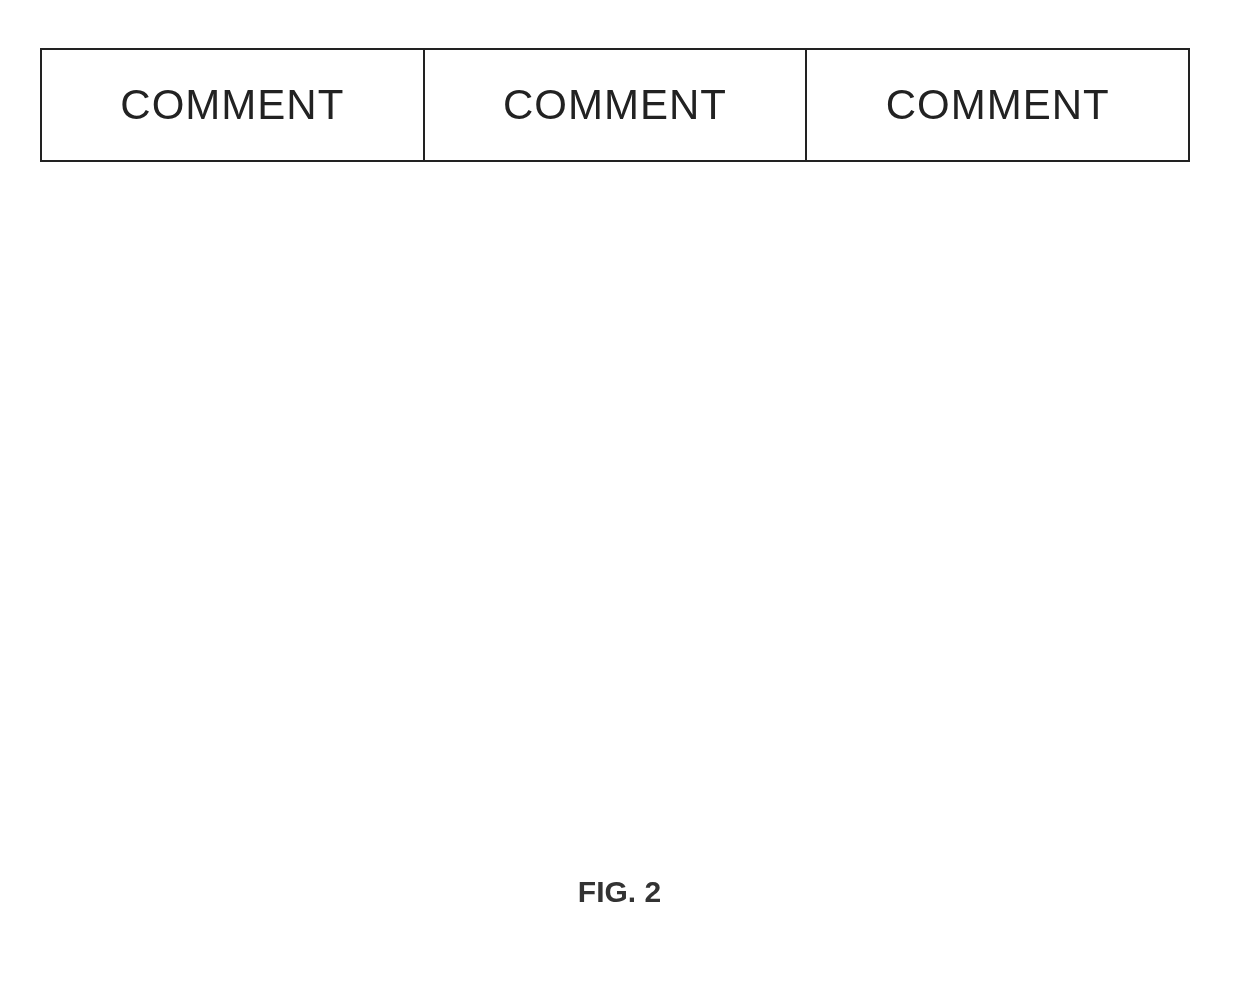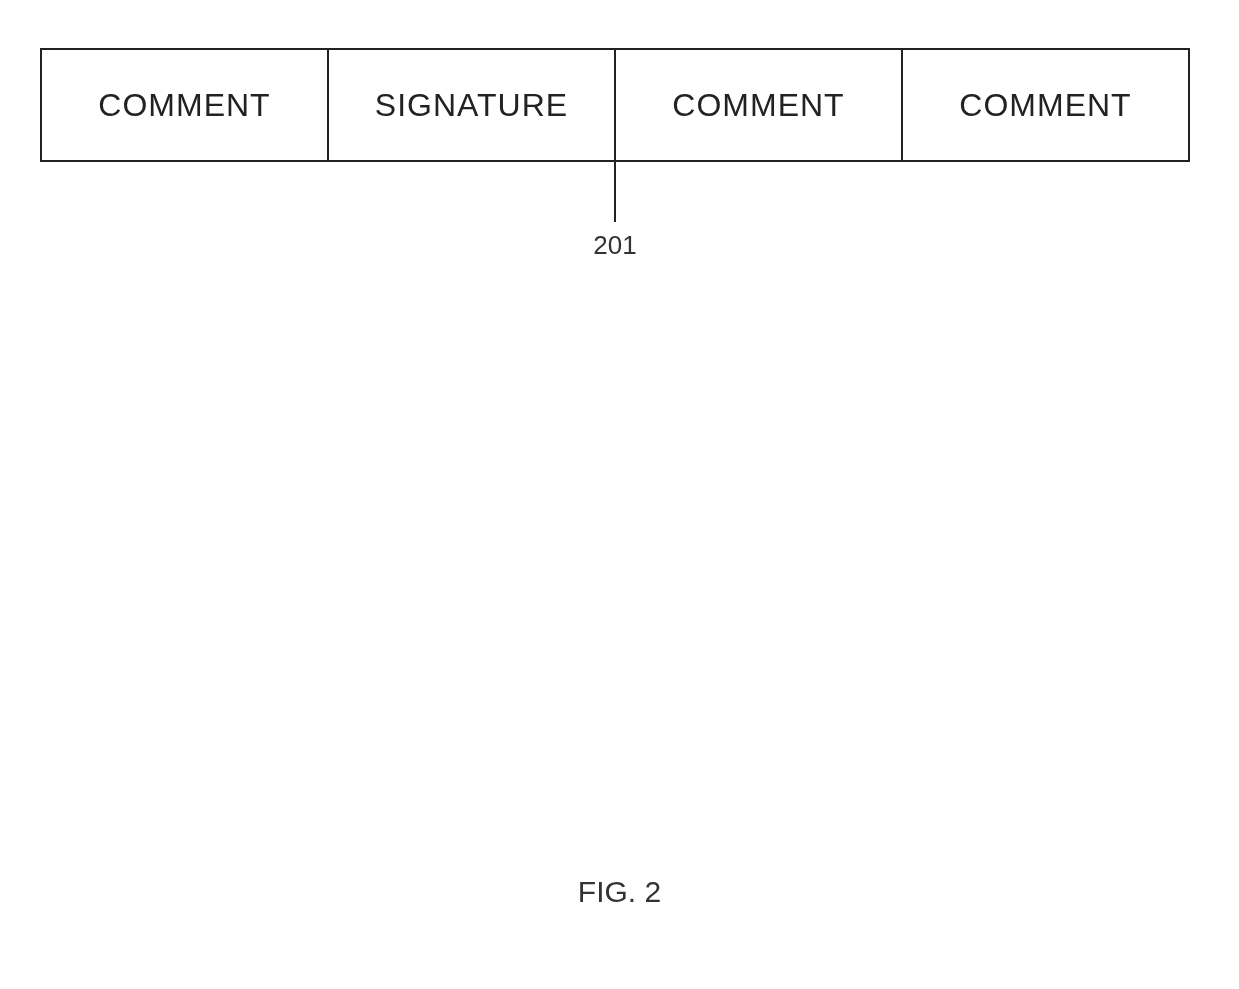--- a/index.html
+++ b/index.html
@@ -39,21 +39,21 @@
       align-items: center;
       justify-content: center;
       min-height: 110px;
     }
 
     .box:last-child {
       border-right: none;
     }
 
     .box-label {
-      font-size: 32px;
+      font-size: 42px;
       font-weight: 500;
       color: #222;
       letter-spacing: 1px;
     }
 
     .connectors-row {
       display: flex;
       width: 1150px;
       margin-left: 10px;
     }
@@ -77,43 +77,36 @@
       margin-top: 8px;
     }
 
     .fig-label {
       position: absolute;
       bottom: 80px;
       left: 50%;
       transform: translateX(-50%);
       font-size: 30px;
       color: #333;
-      font-weight: 400;
+      font-weight: 700;
     }
   </style>
 </head>
 <body>
 
 <div class="diagram-container">
   <div class="boxes-row">
     <div class="box">
       <span class="box-label">COMMENT</span>
     </div>
     <div class="box">
-      <span class="box-label">SIGNATURE</span>
-    </div>
-    <div class="box">
       <span class="box-label">COMMENT</span>
     </div>
     <div class="box">
       <span class="box-label">COMMENT</span>
     </div>
   </div>
 
   <div class="connectors-row">
-    <div class="connector">
-      <div class="connector-line"></div>
-      <span class="connector-number">201</span>
-    </div>
   </div>
 </div>
 
 <div class="fig-label">FIG. 2</div>
 
 </body></html>

